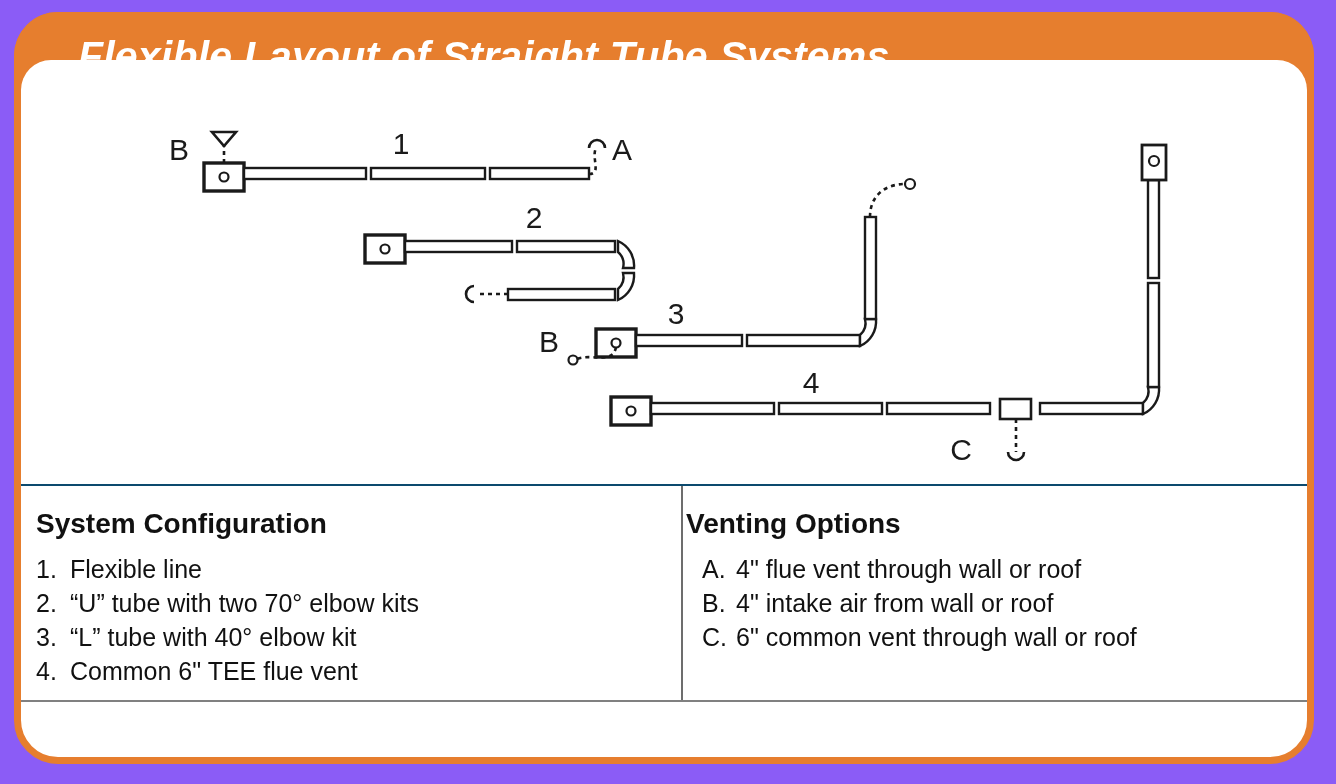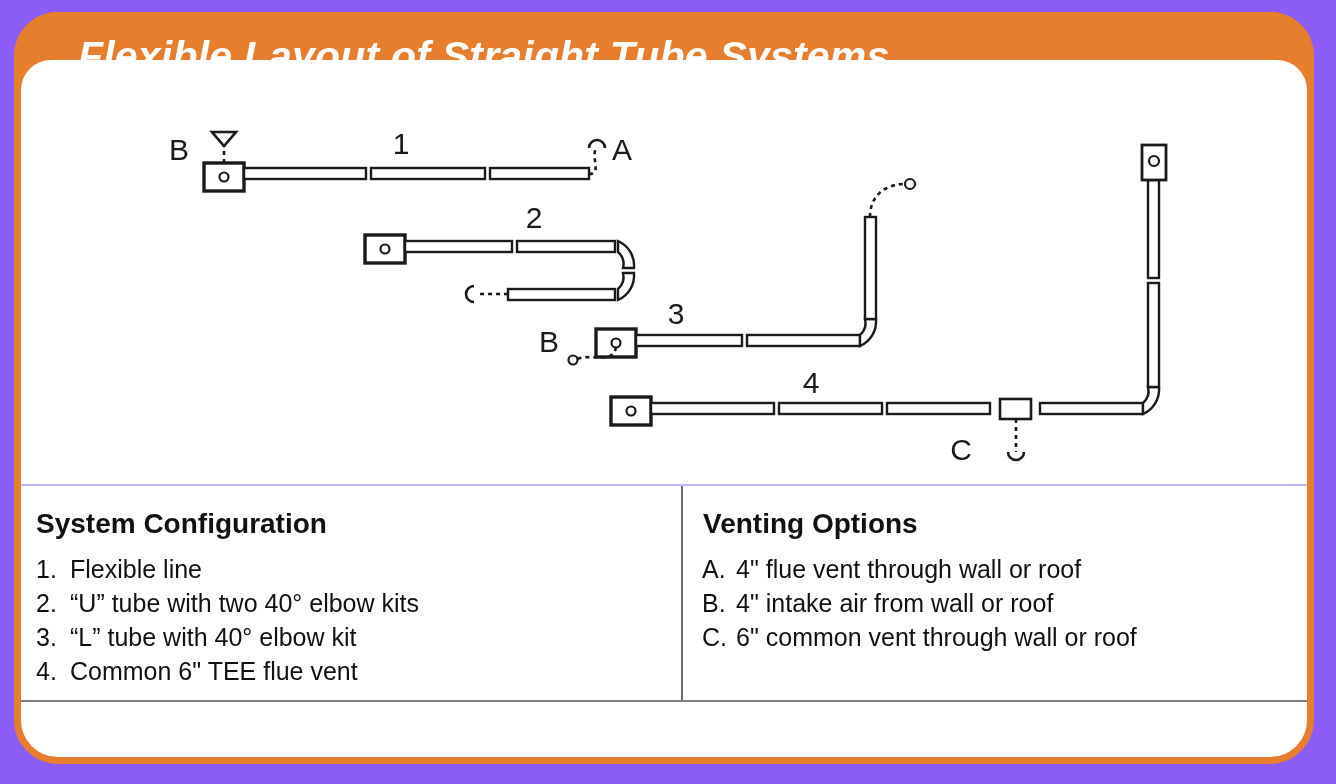--- a/index.html
+++ b/index.html
@@ -80,42 +80,42 @@
   }
   .diagram svg { display: block; }
 
   
   .legend {
     position: absolute;
     left: 21px;
     top: 484px;
     width: 1286px;
     height: 218px;
-    border-top: 2px solid #c4b5fd;
+    border-top: 2px solid #0c4a6e;
     border-bottom: 2px solid #808080;
     box-sizing: border-box;
   }
   .legend-col {
     position: absolute;
     top: 0;
     height: 100%;
     box-sizing: border-box;
   }
   .legend-col.left  { left: 0px;   width: 660px; }
   .legend-col.right { left: 660px; width: 626px; border-left: 2px solid #6d6d6d; }
 
   .legend-head {
     position: absolute;
     font-size: 28px;
     font-weight: bold;
     color: #111111;
     white-space: nowrap;
   }
   .legend-col.left  .legend-head { left: 15px; top: 22px; }
-  .legend-col.right .legend-head { left: 20px; top: 22px; }
+  .legend-col.right .legend-head { left: 3px; top: 22px; }
 
   .legend-list {
     position: absolute;
     margin: 0;
     padding: 0;
     list-style: none;
   }
   .legend-col.left  .legend-list { left: 15px; top: 66px; }
   .legend-col.right .legend-list { left: 19px; top: 66px; }
 
@@ -242,21 +242,21 @@
 
     <div class="legend-col left">
       <div class="legend-head">System Configuration</div>
       <ul class="legend-list">
         <li class="legend-item">
           <span class="legend-marker">1.</span>
           <span>Flexible line</span>
         </li>
         <li class="legend-item">
           <span class="legend-marker">2.</span>
-          <span>“U” tube with two 40° elbow kits</span>
+          <span>“U” tube with two 70° elbow kits</span>
         </li>
         <li class="legend-item">
           <span class="legend-marker">3.</span>
           <span>“L” tube with 40° elbow kit</span>
         </li>
         <li class="legend-item">
           <span class="legend-marker">4.</span>
           <span>Common 6" TEE flue vent</span>
         </li>
       </ul>

